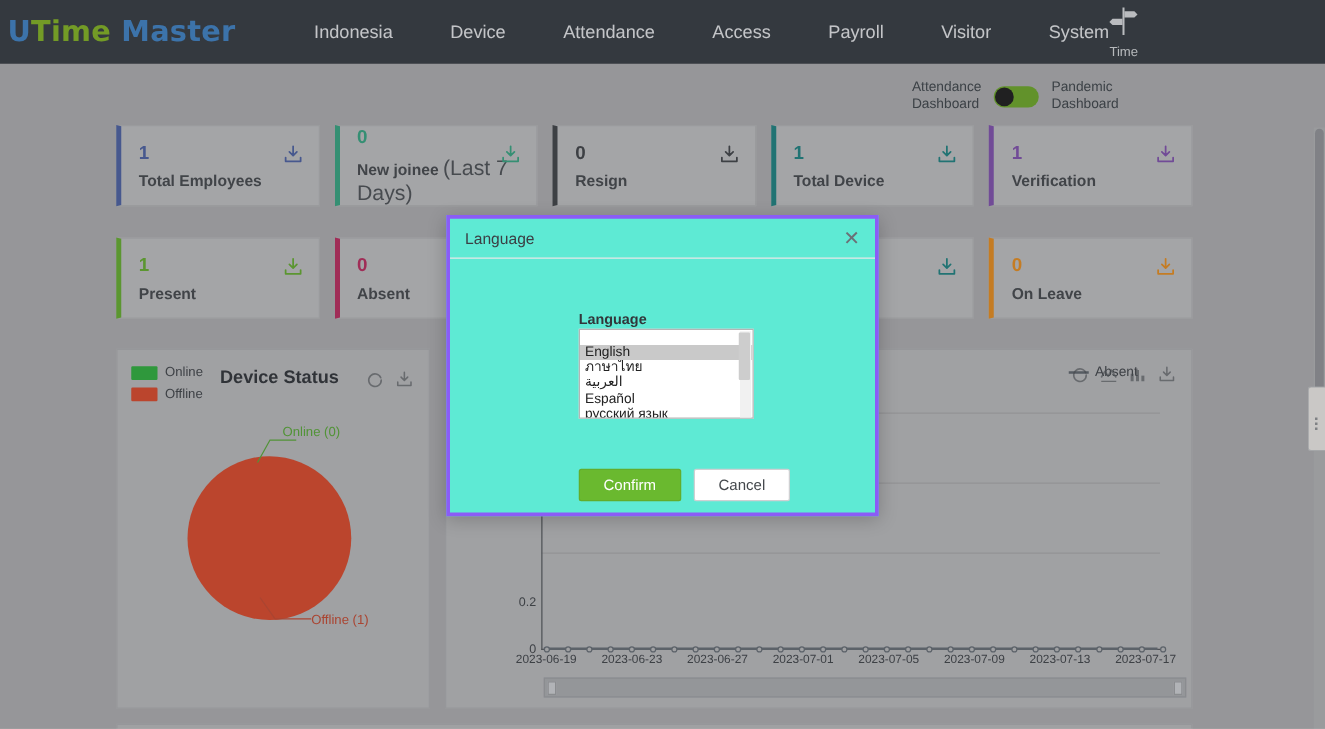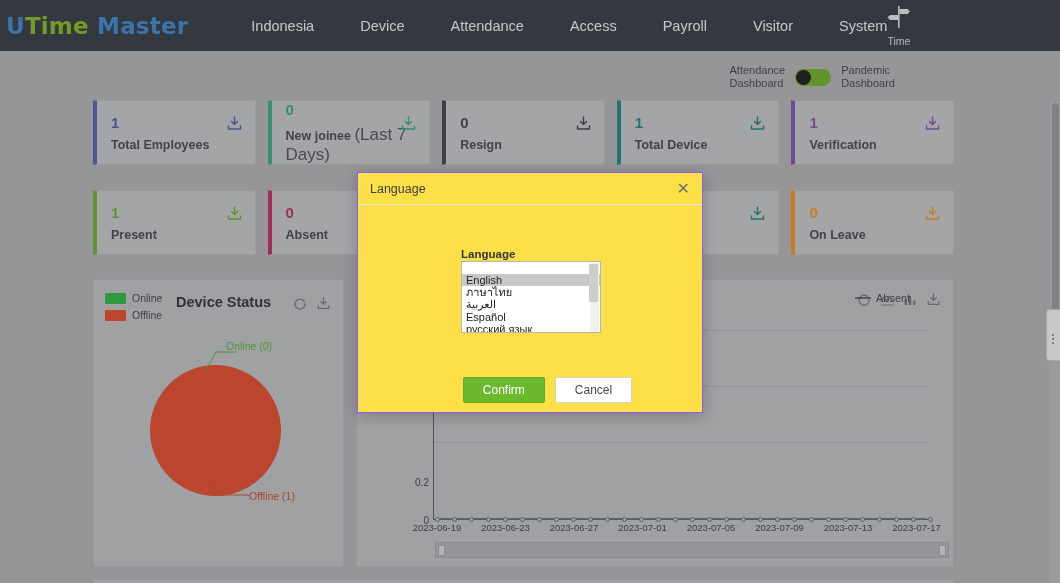--- a/index.html
+++ b/index.html
@@ -110,21 +110,21 @@
 
   
   .pagescroll { position: absolute; right: 0; top: 51px; width: 9px; height: 532px; background: #adaeb0; }
   .pagescroll .thumb { position: absolute; right: 1px; top: 1px; width: 7px; height: 210px;
                        background: #8e9094; border-radius: 4px; }
 
   
   .overlay { position: absolute; inset: 0; background: rgba(55,58,61,0.16); z-index: 40; }
   .modal {
     position: absolute; left: 357px; top: 172px; width: 346px; height: 241px;
-    background: #fde047; border: 1px solid #8b5cf6; box-shadow: 0 3px 14px rgba(0,0,0,.22); z-index: 50;
+    background: #5eead4; border: 3px solid #8b5cf6; box-shadow: 0 3px 14px rgba(0,0,0,.22); z-index: 50;
   }
   .modal-head { height: 32px; border-bottom: 1px solid #e8e8e8; display: flex; align-items: center;
                 padding: 0 12px; }
   .modal-title { font-size: 12.5px; color: #3b3f44; }
   .modal-close { margin-left: auto; font-size: 16px; color: #6b7076; cursor: pointer; line-height: 1;
                  font-family: "DejaVu Sans", sans-serif; }
   .modal-body { position: relative; height: 165px; }
   .field-label { position: absolute; left: 103px; top: 43px; font-size: 11.5px; font-weight: bold; color: #32363a; }
   .listbox { position: absolute; left: 103px; top: 56px; width: 140px; height: 72px;
              border: 1px solid #b5b5b5; background: #fff; overflow: hidden; }

